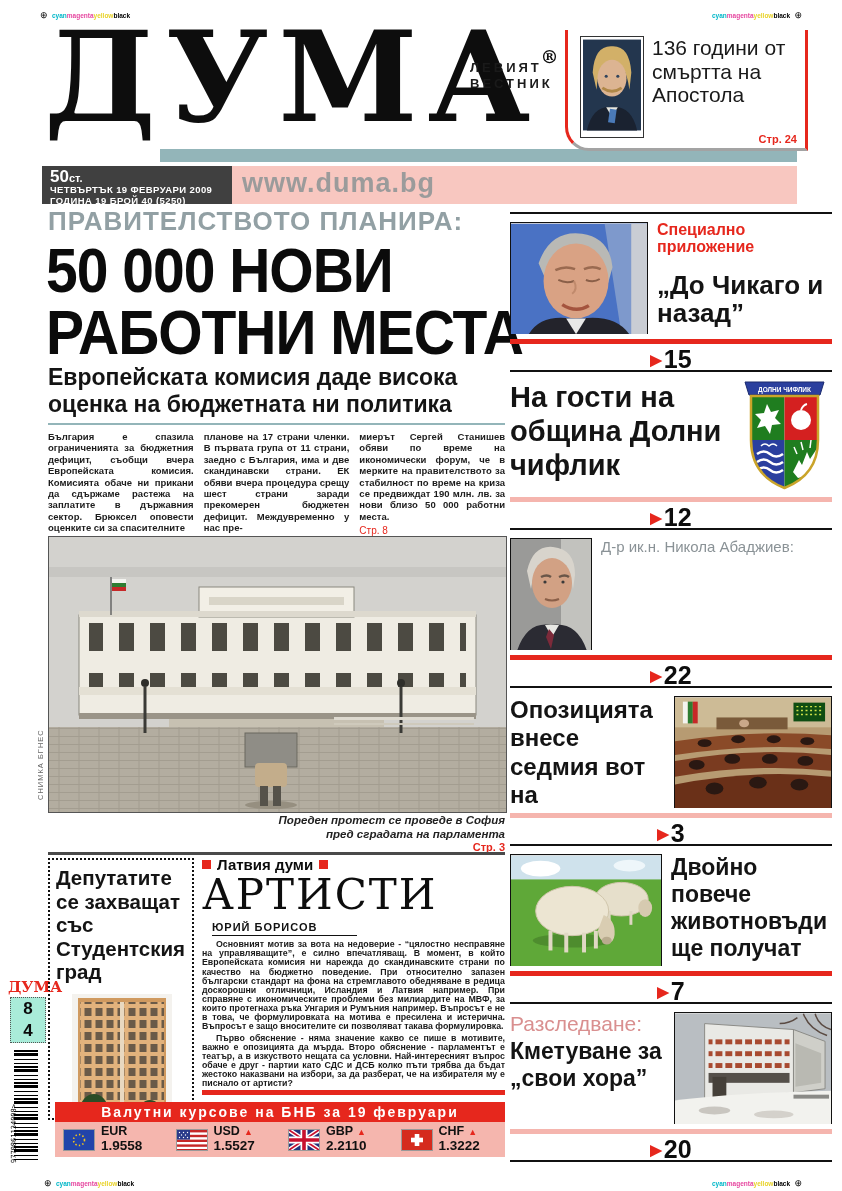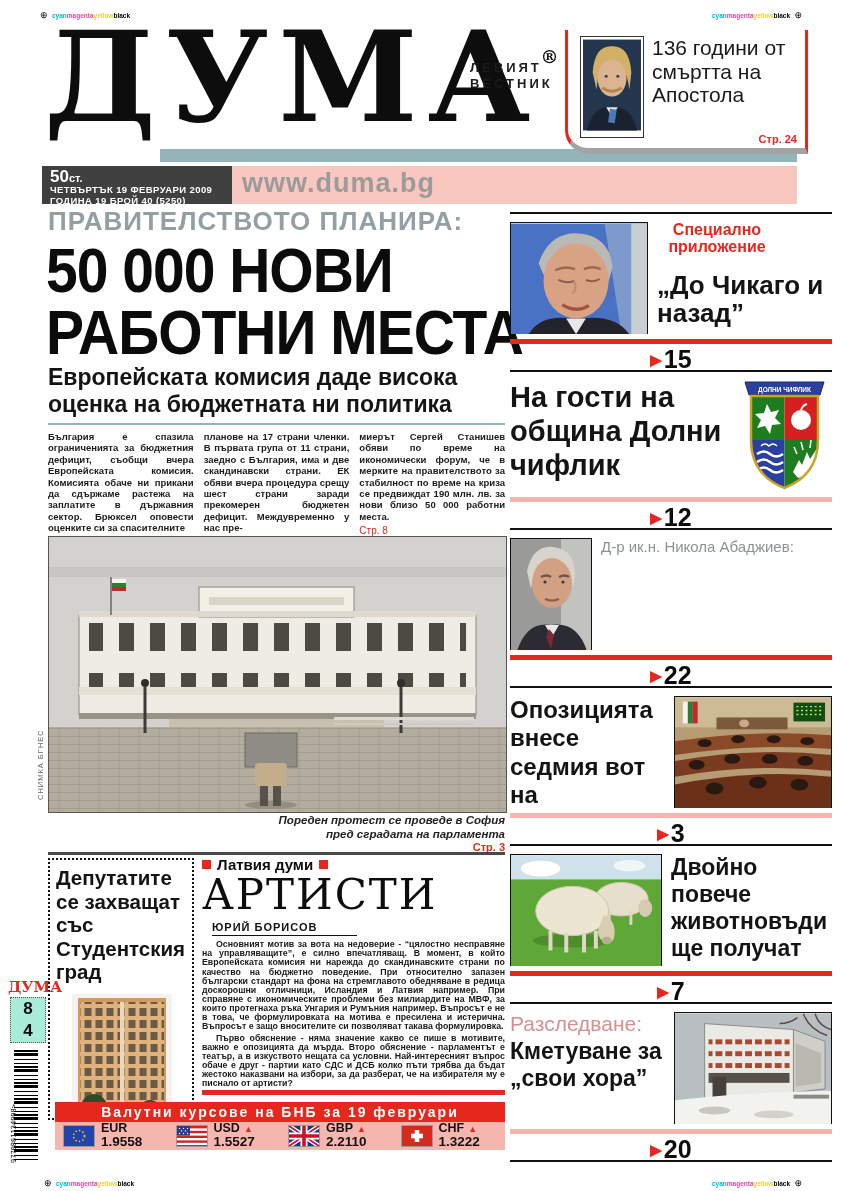--- a/index.html
+++ b/index.html
@@ -17,21 +17,21 @@
   #tagline{left:470px;top:60px;font-size:13px;font-weight:bold;letter-spacing:3px;line-height:1.25;color:#1a1a1a;}
   #tealbar{left:160px;top:149px;width:637px;height:13px;background:#93b5b9;}
   #redbar{left:42px;top:166px;width:190px;height:38px;background:#404040;color:#fff;padding:2px 8px;box-sizing:border-box;}
   #price{font-size:17px;font-weight:bold;line-height:1;}
   #price .small{font-size:11px;}
   .dateline{font-size:9.5px;font-weight:bold;line-height:1.15;letter-spacing:.4px;}
   #pinkbar{left:232px;top:166px;width:565px;height:38px;background:#f8c7c0;}
   #site{margin:2px 0 0 10px;font-size:27px;font-weight:bold;color:#9b9b9b;letter-spacing:1px;display:inline-block;}
   
   #apostol{left:565px;top:30px;width:237px;height:118px;border-left:3px solid #e6271d;
-           border-bottom:6px solid #a3a3a3;border-right:3px solid #e6271d;border-radius:0 0 0 24px;background:#fff;}
+           border-bottom:3px solid #a3a3a3;border-right:3px solid #e6271d;border-radius:0 0 0 24px;background:#fff;}
   #apostol .photo{position:absolute;left:12px;top:6px;border:1px solid #333;background:#fff;padding:2px;}
   #apostol-title{position:absolute;left:84px;top:6px;width:148px;font-size:21px;line-height:1.12;color:#1a1a1a;}
   #apostol-page{position:absolute;right:8px;bottom:3px;color:#e6271d;font-weight:bold;font-size:11px;}
   
   #kicker{left:48px;top:206px;font-size:26px;font-weight:600;letter-spacing:1px;color:#92a0a4;}
   .headline{left:46px;font-weight:bold;font-size:57px;line-height:1;letter-spacing:-1px;color:#0b0b0b;
             transform:scaleY(1.12);transform-origin:left top;}
   #subhead{left:48px;top:364px;width:470px;font-size:23px;font-weight:bold;line-height:1.18;color:#141414;}
   #subrule{left:48px;top:423px;width:457px;height:2px;background:#93b5b9;}
   #leadcols{left:48px;top:431px;width:457px;display:flex;gap:10px;}
@@ -64,21 +64,21 @@
   #op-title{font-family:"DejaVu Serif",serif;font-size:42px;line-height:1.05;letter-spacing:2px;color:#0d0d0d;}
   #op-author{display:inline-block;margin:2px 0 2px 10px;font-size:11px;font-weight:bold;letter-spacing:1px;
              border-bottom:1.5px solid #111;padding:0 40px 2px 0;}
   #op-body{height:150px;overflow:hidden;}
   #op-body p{margin:2px 0 0;font-size:8.8px;font-weight:bold;line-height:1.04;text-align:justify;text-indent:14px;color:#1a1a1a;}
   #op-endbar{left:202px;top:1090px;width:303px;height:5px;background:#e6271d;}
   
   #currency{left:55px;top:1102px;width:450px;}
   #cur-head{background:#e6271d;color:#fff;font-weight:bold;font-size:14px;letter-spacing:2px;
             text-align:center;padding:2px 0;}
-  #cur-row{background:#f5b6ae;display:flex;height:28px;}
+  #cur-row{background:#f5b6ae;display:flex;height:35px;}
   .cur-cell{flex:1;display:flex;align-items:center;gap:6px;padding-left:8px;}
   .cur-code{font-size:12.5px;font-weight:bold;line-height:1.1;}
   .cur-val{font-size:13.5px;font-weight:bold;line-height:1.1;}
   .trend{color:#e6271d;font-size:9px;margin-left:4px;}
   .flag{border:1px solid #999;display:block;}
   
   #sidebar{left:510px;top:212px;width:322px;border-top:2px solid #111;}
   .si{border-bottom:2px solid #111;padding-top:8px;height:148px;position:relative;}
   .si-content{display:flex;gap:9px;height:112px;overflow:hidden;}
   .si-photo{border:1px solid #111;flex:none;background:#ddd;}
@@ -336,21 +336,21 @@
             <ellipse cx="66" cy="58" rx="33" ry="38" fill="#d9a284"></ellipse>
             <path d="M45 47 q10 -5 20 -1 M74 46 q9 -4 17 0" stroke="#9a6a50" stroke-width="2.5" fill="none"></path>
             <path d="M48 57 q8 4 16 1 M76 57 q8 3 14 -1" stroke="#8a5f48" stroke-width="2" fill="none"></path>
             <path d="M64 58 q4 9 -2 13" stroke="#c08a6c" stroke-width="2" fill="none"></path>
             <path d="M52 82 q14 9 27 1" stroke="#a4543e" stroke-width="3.5" fill="none"></path>
             <path d="M18 112 Q30 92 60 96 L72 96 Q106 92 120 112Z" fill="#23232b"></path>
             <path d="M56 96 L66 112 76 96Z" fill="#e8e8e8"></path>
           </svg>
         </div>
         <div>
-          <div class="si-kicker-red" style="width:120px;text-align:center;">Специално приложение</div>
+          <div class="si-kicker-red" style="width:120px;">Специално приложение</div>
           <div class="si-title" style="font-size:26px;line-height:1.1;margin-top:15px;">„До Чикаго и назад”</div>
         </div>
       </div>
       <div class="si-underline u-red"></div>
       <div class="si-page"><span class="tri">▶</span><span>15</span></div>
     </div>
 
     <div class="si">
       <div class="si-content">
         <div class="si-title" style="font-size:29px;line-height:1.18;flex:1;">На гости на община Долни чифлик</div>

